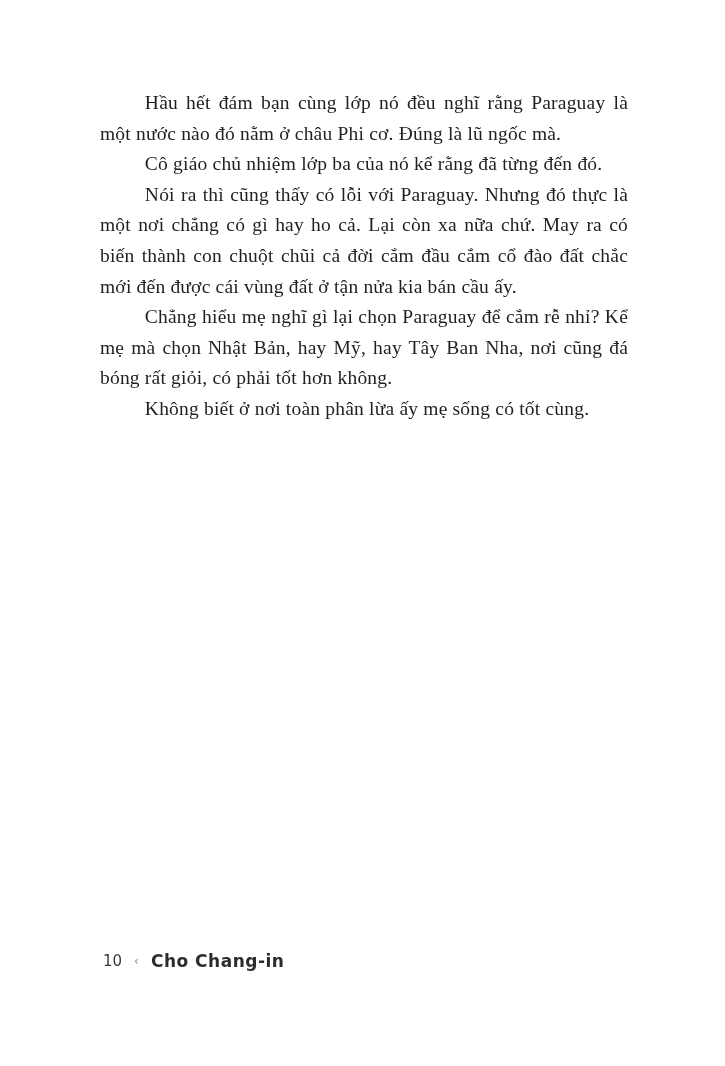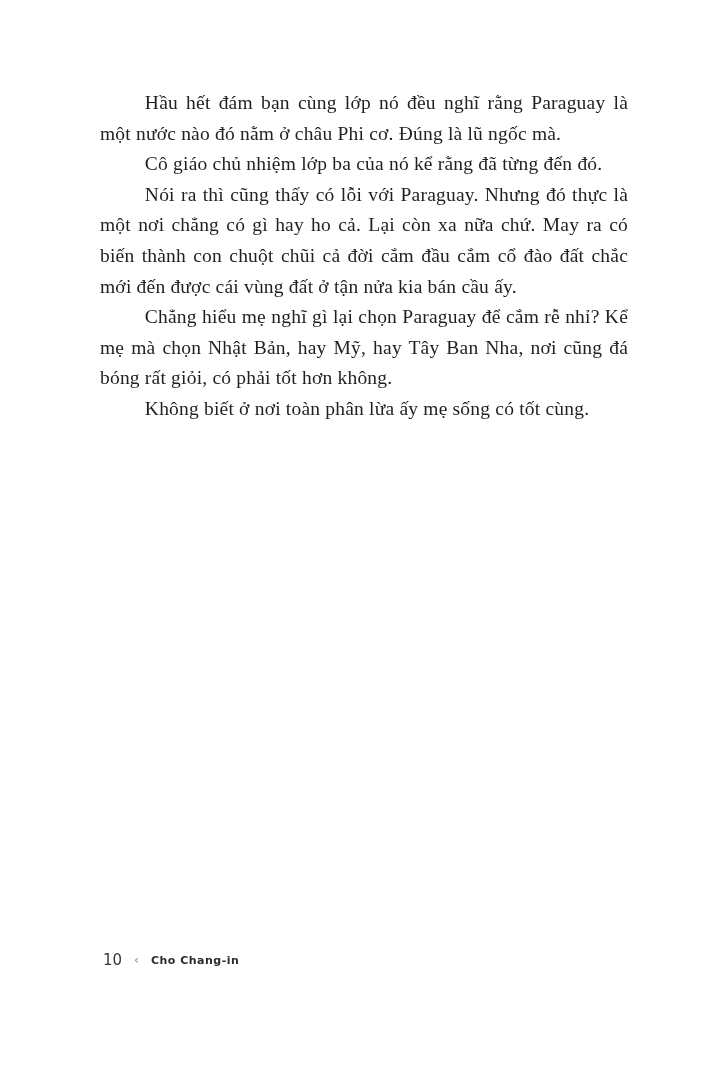--- a/index.html
+++ b/index.html
@@ -44,21 +44,21 @@
     font-size: 15px;
     color: #3a3a3a;
   }
   .footer .separator {
     font-family: "DejaVu Sans", sans-serif;
     font-size: 12px;
     color: #8a8a8a;
   }
   .footer .author {
     font-family: "DejaVu Sans", "Liberation Sans", sans-serif;
-    font-size: 11px;
+    font-size: 17px;
     font-weight: bold;
     color: #2c2c2c;
     letter-spacing: 0.5px;
   }
 </style>
 </head>
 <body>
 
 <div class="page">
 

